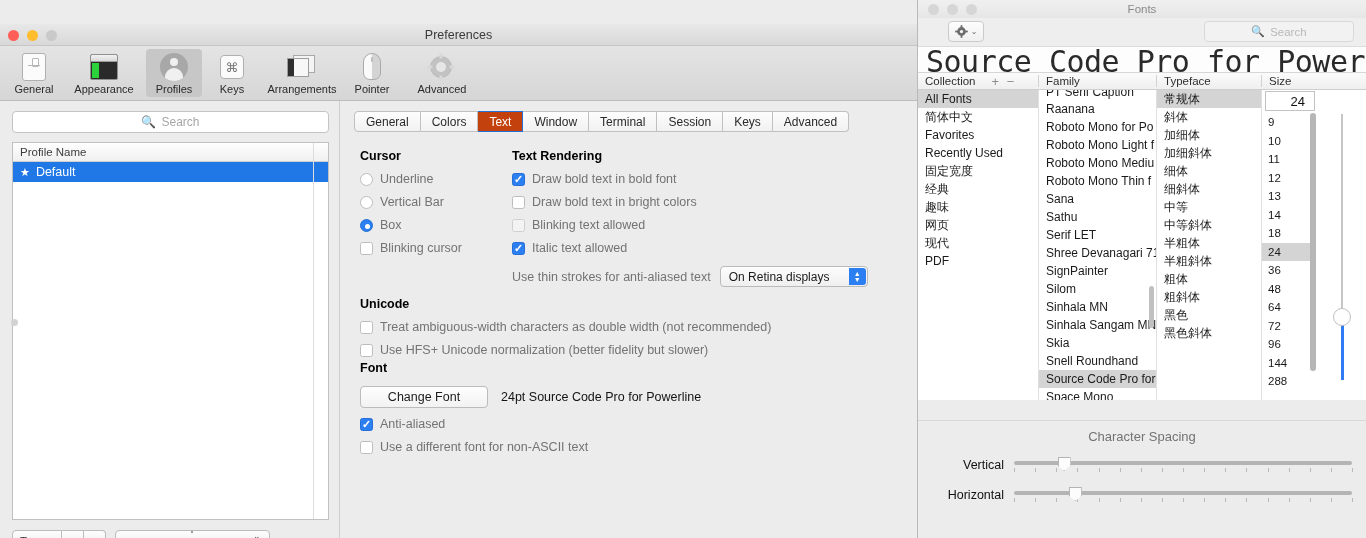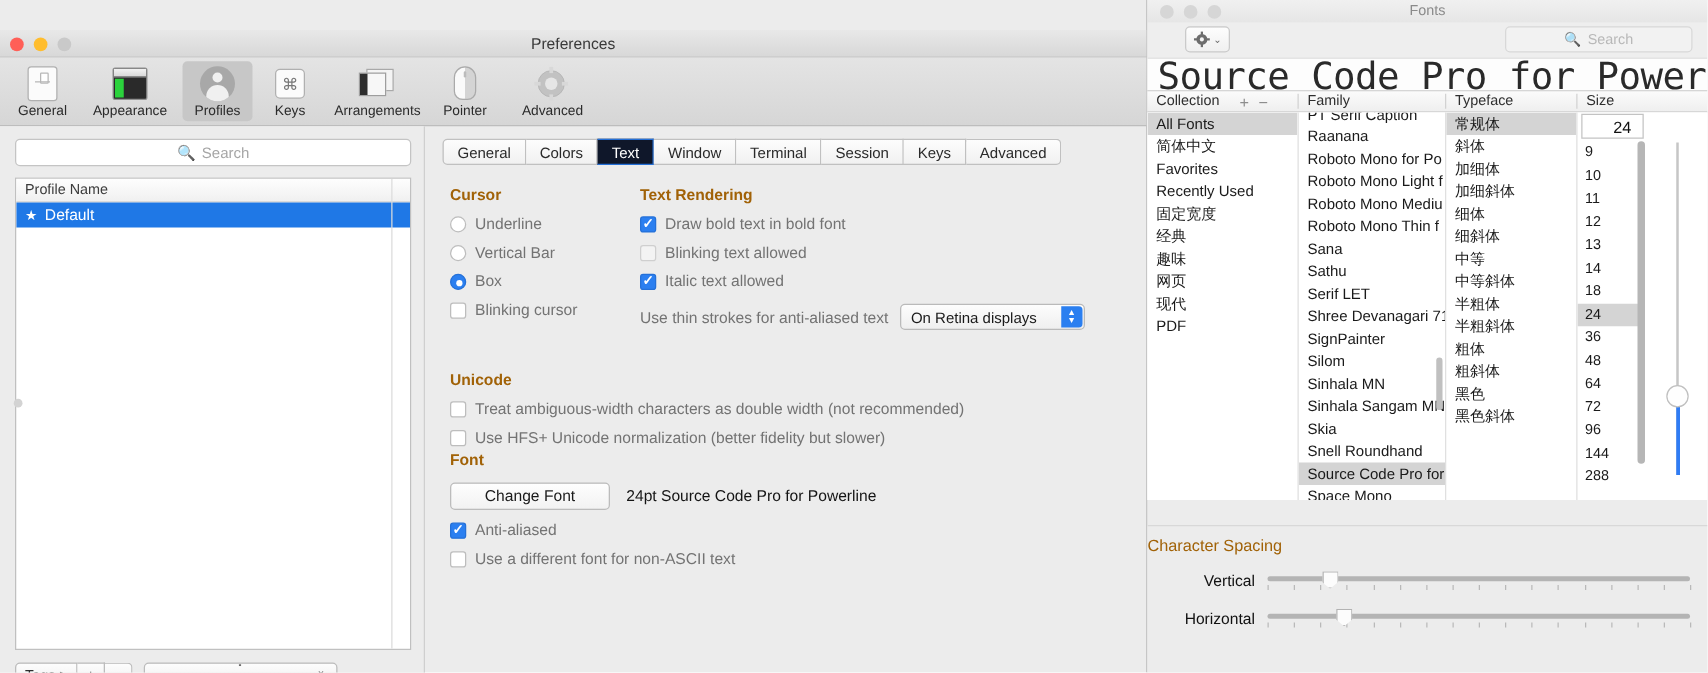--- a/index.html
+++ b/index.html
@@ -160,23 +160,23 @@
   .right-pane { flex: 1; padding: 10px 16px 0 14px; position: relative; }
   .tabbar { display: flex; height: 21px; }
   .tab {
     background: linear-gradient(to bottom,#fdfdfd,#f1f1f1);
     border: 1px solid #c0c0c0; border-left: none;
     display: flex; align-items: center; padding: 0 11px;
     font-size: 12px; color: #2a2a2a;
   }
   .tab:first-child { border-left: 1px solid #c0c0c0; border-radius: 4px 0 0 4px; }
   .tab:last-child { border-radius: 0 4px 4px 0; }
-  .tab.active { background: #0f172a; color: #fff; border-color:#2470d8; }
-
-  .section-title { font-size: 12.5px; font-weight: bold; color: #a16207; }
+  .tab.active { background: #c2410c; color: #fff; border-color:#2470d8; }
+
+  .section-title { font-size: 12.5px; font-weight: bold; color: #000000; }
   .grp-cursor { position: absolute; left: 20px; top: 48px; width: 160px; }
   .grp-render { position: absolute; left: 172px; top: 48px; width: 420px; }
   .grp-unicode { position: absolute; left: 20px; top: 196px; width: 560px; }
   .grp-font { position: absolute; left: 20px; top: 260px; width: 560px; }
 
   .opt-row { display: flex; align-items: center; gap: 7px; margin-top: 9px; }
   .opt-label { font-size: 12.5px; color: #737373; }
   .radio {
     width: 13px; height: 13px; border-radius: 50%; background: #fff;
     border: 1px solid #bdbdbd; flex: none; position: relative;
@@ -301,21 +301,21 @@
   .fam-scrollbar {
     position:absolute; right:2px; top:196px; width:5px; height:42px;
     background:#c0c0c0; border-radius:3px;
   }
 
   
   .char-spacing {
     position:absolute; left:0; right:0; bottom:0; height:118px;
     background:#ececec; border-top:1px solid #d8d8d8; padding-top:8px;
   }
-  .cs-title { font-size:13px; color:#a16207; }
+  .cs-title { text-align:center; font-size:13px; color:#737373; }
   .cs-row { display:flex; align-items:center; margin-top:12px; padding:0 14px; }
   .cs-label { width:82px; text-align:right; font-size:12.5px; color:#111; padding-right:10px; }
   .cs-slider { flex:1; position:relative; height:18px; }
   .cs-track {
     position:absolute; left:0; right:0; top:5px; height:4px;
     background:#b4b4b4; border-radius:2px;
   }
   .cs-ticks { position:absolute; left:0; right:0; top:12px; height:5px; }
   .cs-ticks span {
     position:absolute; top:0; width:1px; height:4px; background:#b9b9b9;
@@ -485,20 +485,24 @@
             <span class="cbx"></span>
             <span class="opt-label">Blinking cursor</span>
           </div>
         </div>
 
         <div class="grp-render">
           <div class="section-title">Text Rendering</div>
           <div class="opt-row">
             <span class="cbx on"></span>
             <span class="opt-label">Draw bold text in bold font</span>
+          </div>
+          <div class="opt-row">
+            <span class="cbx"></span>
+            <span class="opt-label">Draw bold text in bright colors</span>
           </div>
           <div class="opt-row">
             <span class="cbx dim"></span>
             <span class="opt-label">Blinking text allowed</span>
           </div>
           <div class="opt-row">
             <span class="cbx on"></span>
             <span class="opt-label">Italic text allowed</span>
           </div>
           <div class="popup-row">

